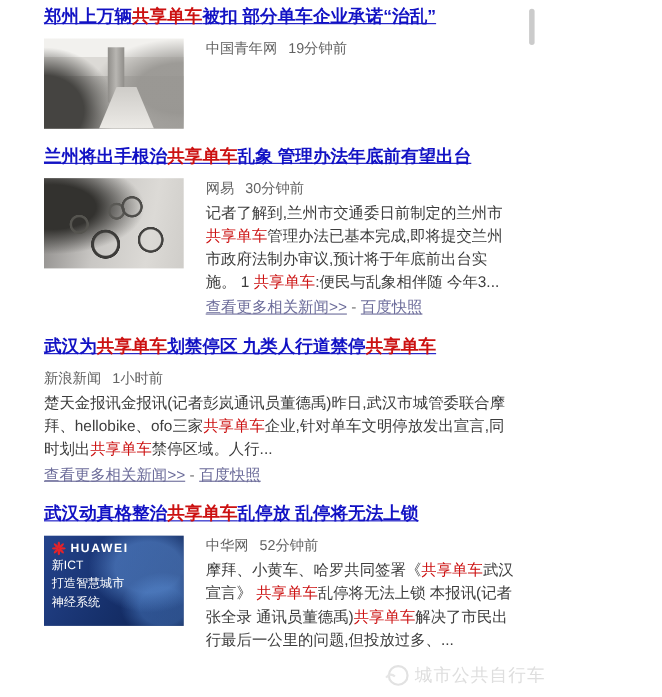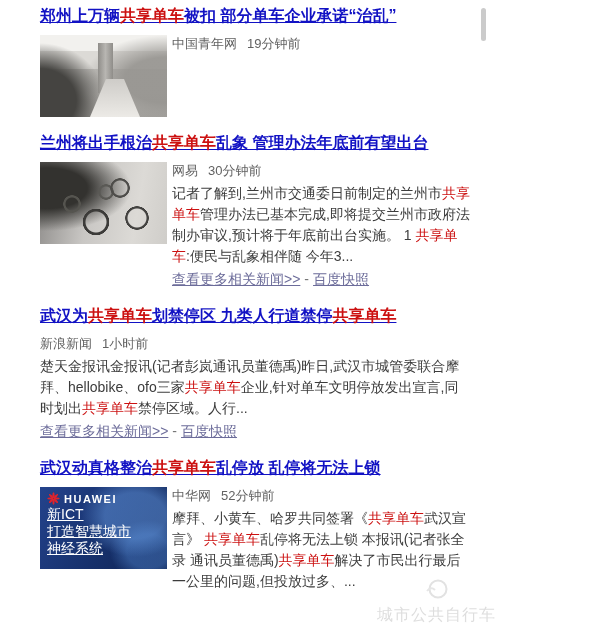--- a/index.html
+++ b/index.html
@@ -10,21 +10,21 @@
   html,body{margin:0;padding:0;background:#fff;}
   .page{
     position:relative;width:498px;height:634px;overflow:hidden;background:#fff;
     font-family:"Liberation Sans","DejaVu Sans",sans-serif;
   }
   .results{padding:6px 28px 0 40px;}
   .result{margin-bottom:16px;}
   .title{margin:0;font-size:16px;font-weight:bold;line-height:20px;}
   .title a{color:var(--title_blue);text-decoration:underline;cursor:pointer;}
   .title a .hl{color:var(--highlight_red);}
-  .body{display:flex;gap:5px;margin-top:9px;}
+  .body{display:flex;gap:20px;margin-top:9px;}
   .textcol{flex:1;min-width:0;}
   .meta{font-size:13px;color:var(--meta_gray);line-height:18px;margin-bottom:3px;}
   .meta .time{margin-left:10px;}
   .snippet{margin:2px 0 0;font-size:14px;color:var(--snippet_dark);line-height:21px;}
   .snippet .hl{color:var(--highlight_red);}
   .links{margin:2px 0 0;font-size:14px;line-height:21px;}
   a.lnk{color:var(--link_purple);text-decoration:underline;cursor:pointer;}
   .sep{color:#777;text-decoration:none;margin:0 4px;}
   
   .thumb{width:127px;height:82px;flex:none;position:relative;overflow:hidden;}
@@ -43,28 +43,28 @@
     radial-gradient(circle at 32px 42px, transparent 6px,#55544f 7px 8.5px,transparent 9px),
     radial-gradient(circle at 66px 30px, transparent 5px,#5a5955 6px 7.5px,transparent 8px),
     radial-gradient(120% 95% at 6% 32%, #33322f 0 26%, rgba(51,50,47,0) 55%),
     linear-gradient(100deg,#8a8886 0%, #c9c7c4 40%, #dcdad6 75%, #cfcdc9 100%);}
   .t-huawei{background:
     radial-gradient(60% 70% at 75% 35%, rgba(96,146,216,.55) 0 40%, transparent 72%),
     radial-gradient(42% 52% at 85% 78%, rgba(74,124,196,.5) 0 40%, transparent 72%),
     linear-gradient(120deg,#24438c,#16306b 55%,#0f2352);}
   .hw-top{display:flex;align-items:center;gap:4px;padding:5px 0 1px 7px;}
   .hw-brand{color:#fff;font-weight:bold;font-size:11px;letter-spacing:1.5px;}
-  .hw-line{color:#fff;font-size:14px;line-height:17px;padding-left:7px;white-space:nowrap;text-decoration:underline;}
+  .hw-line{color:#fff;font-size:11px;line-height:17px;padding-left:7px;white-space:nowrap;}
   
   .scrollbar-thumb{position:absolute;right:12px;top:8px;width:5px;height:33px;
     background:var(--scrollbar_gray);border-radius:3px;}
   
   .watermark{position:absolute;right:2px;bottom:8px;display:flex;align-items:center;gap:4px;
     color:var(--watermark_gray);font-size:16px;letter-spacing:1px;pointer-events:none;
-    text-shadow:0 1px 0 #fff;flex-direction:column;}
+    text-shadow:0 1px 0 #fff;}
 </style>
 </head>
 <body>
 
 <div class="page">
   <div class="scrollbar-thumb"></div>
   <div class="results" id="results">
   <div class="result">
     <h3 class="title"><a><span>郑州上万辆</span><span class="hl">共享单车</span><span>被扣 部分单车企业承诺“治乱”</span></a></h3>
     <div class="body">

